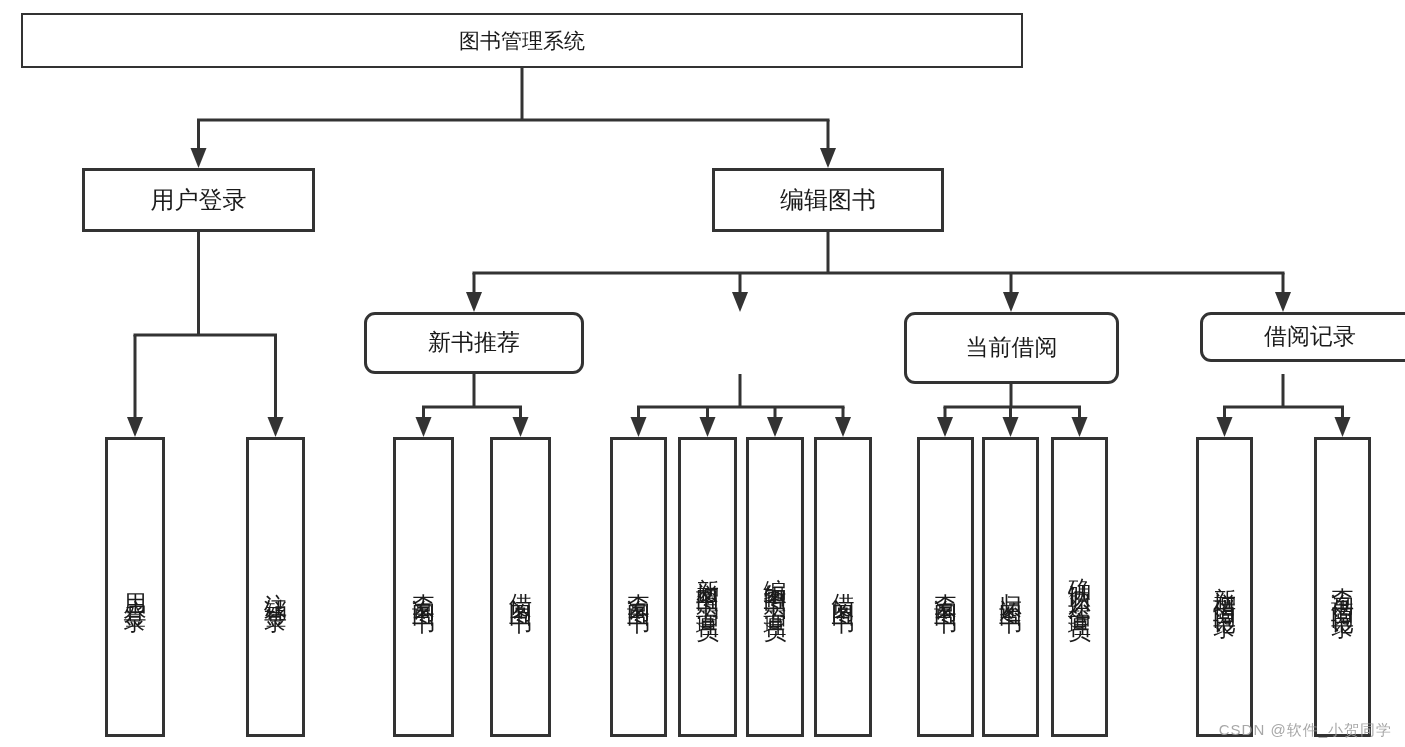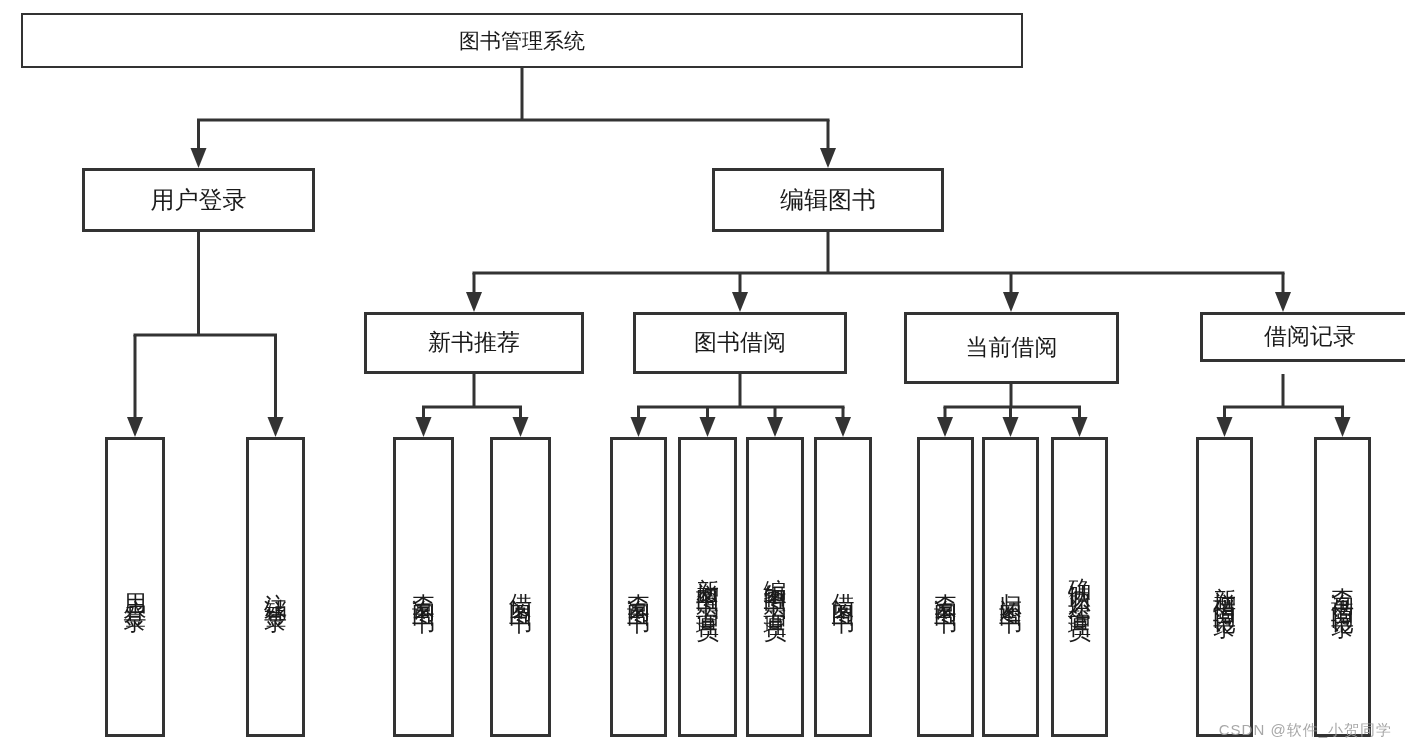--- a/index.html
+++ b/index.html
@@ -25,21 +25,21 @@
     position:absolute;
     background:#ffffff;
     border:3px solid var(--line);
     display:flex;align-items:center;justify-content:center;
     text-align:center;
     line-height:1.2;
     white-space:nowrap;
   }
   .box.root{border-width:2px;font-size:21px;}
   .box.h2{font-size:24px;}
-  .box.h3{font-size:23px;}
+  .box.h3{font-size:23px;border-radius:11px;}
   .vtext{
     writing-mode:vertical-lr;
     text-orientation:mixed;
     font-size:23px;
     letter-spacing:6px;
     line-height:1;
   }
   .watermark{
     position:absolute;
     right:13px;bottom:7px;
@@ -117,23 +117,20 @@
   <div class="box h2" style="left:82px;top:168px;width:233px;height:64px;">
     <span>用户登录</span>
   </div>
   <div class="box h2" style="left:712px;top:168px;width:232px;height:64px;">
     <span>编辑图书</span>
   </div>
 
   <div class="box h3" style="left:364px;top:312px;width:220px;height:62px;">
     <span>新书推荐</span>
   </div>
-  <div class="box h3" style="left:633px;top:312px;width:214px;height:62px;">
-    <span>图书借阅</span>
-  </div>
   <div class="box h3" style="left:904px;top:312px;width:215px;height:72px;">
     <span>当前借阅</span>
   </div>
   <div class="box h3" style="left:1200px;top:312px;width:220px;height:50px;">
     <span>借阅记录</span>
   </div>
 
   <div class="box v" style="left:105px;top:437px;width:60px;height:300px;">
     <span class="vtext">用户登录</span>
   </div>

